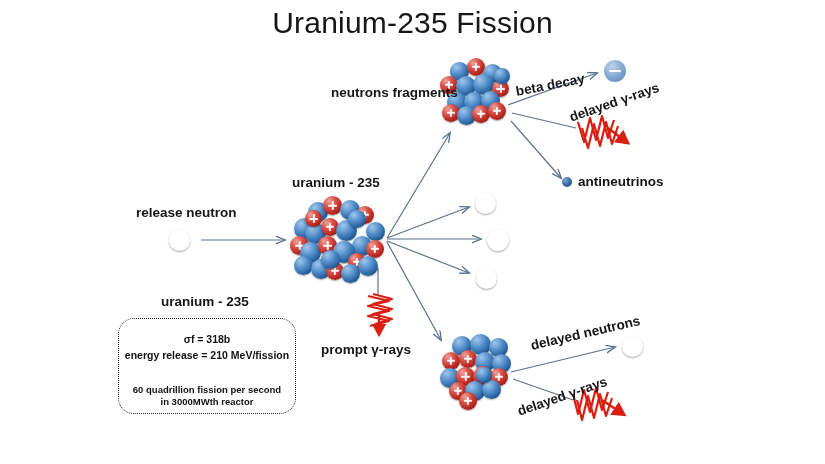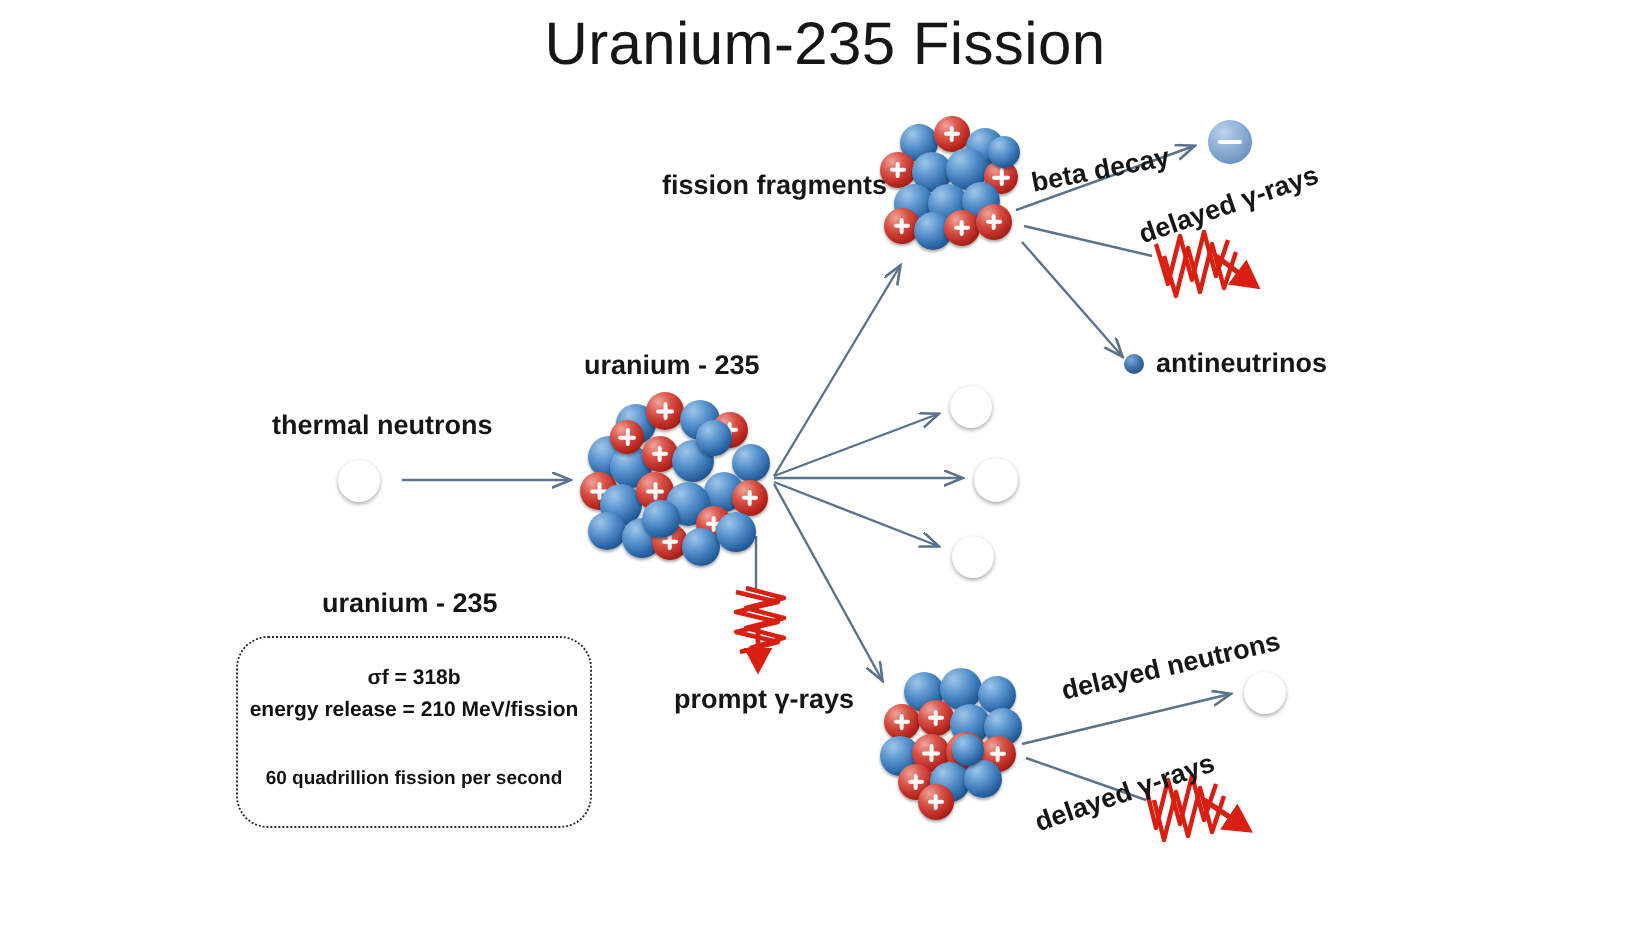--- a/index.html
+++ b/index.html
@@ -259,40 +259,41 @@
     <div class="nucleon p" style="left:16px; top:33px; width:19px; height:19px;"></div>
     <div class="nucleon p" style="left:33px; top:32px; width:20px; height:20px;"></div>
     <div class="nucleon p" style="left:50px; top:34px; width:18px; height:18px;"></div>
     <div class="nucleon p" style="left:9px;  top:48px; width:18px; height:18px;"></div>
     <div class="nucleon n" style="left:25px; top:47px; width:20px; height:20px;"></div>
     <div class="nucleon n" style="left:42px; top:46px; width:19px; height:19px;"></div>
     <div class="nucleon p" style="left:19px; top:58px; width:18px; height:18px;"></div>
     <div class="nucleon n" style="left:36px; top:33px; width:16px; height:16px;"></div>
   </div>
 
-  <div class="lbl" style="left:136px; top:205px;">thermal neutrons</div>
+  <div class="lbl" style="left:136px; top:205px;">release neutron</div>
 
   <div class="lbl" style="left:292px; top:175px;">uranium - 235</div>
 
-  <div class="lbl" style="left:331px; top:85px;">fission fragments</div>
+  <div class="lbl" style="left:331px; top:85px;">neutrons fragments</div>
 
   <div class="lbl rot" style="left:516px; top:84px; transform:rotate(-11deg);">beta decay</div>
 
   <div class="lbl rot" style="left:570px; top:110px; transform:rotate(-19deg);">delayed γ-rays</div>
 
   <div class="lbl" style="left:578px; top:174px;">antineutrinos</div>
 
 
-  <div class="lbl" style="left:337px; top:342px;">prompt γ-rays</div>
+  <div class="lbl" style="left:321px; top:342px;">prompt γ-rays</div>
 
   <div class="lbl rot" style="left:531px; top:338px; transform:rotate(-13deg);">delayed neutrons</div>
 
   <div class="lbl rot" style="left:518px; top:404px; transform:rotate(-19deg);">delayed γ-rays</div>
 
   <div class="lbl" style="left:161px; top:294px;">uranium - 235</div>
 
   <div id="infobox" style="left:118px; top:318px; width:178px; height:96px;">
     <div class="infoline" style="top:14px;">σf = 318b</div>
     <div class="infoline" style="top:30px;">energy release = 210 MeV/fission</div>
     <div class="infoline small" style="top:65px;">60 quadrillion fission per second</div>
+    <div class="infoline small" style="top:77px;">in 3000MWth reactor</div>
   </div>
 
 </div>
 
 </body></html>

